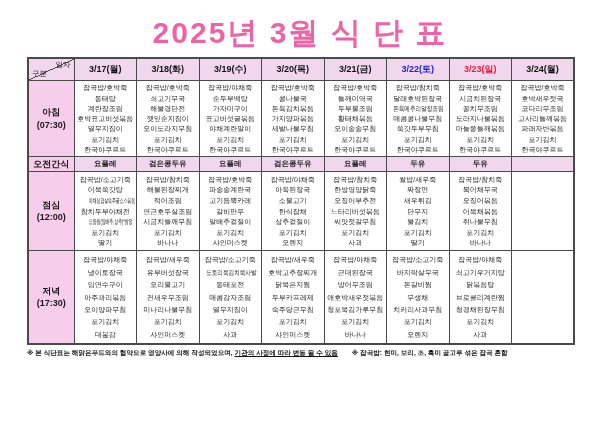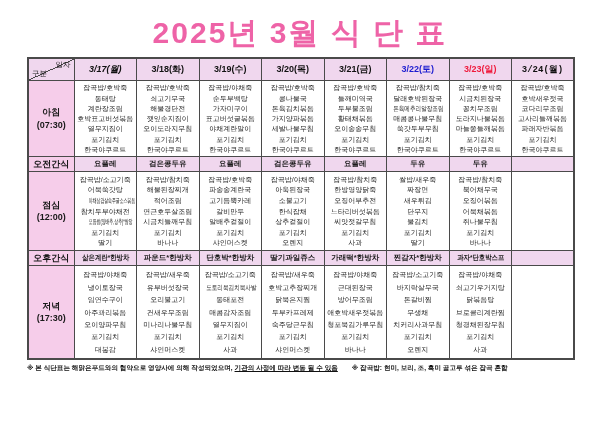--- a/index.html
+++ b/index.html
@@ -70,28 +70,28 @@
         <col>
         <col>
         <col>
     </colgroup>
     <tbody id="menu-body">
         <tr>
           <td class="corner">
             <span class="tr">일자</span>
             <span class="bl">구분</span>
           </td>
-          <th class="day" style="color: rgb(17, 17, 17); font-style: italic;">3/17(월)</th>
+          <th class="day" style="color: rgb(17, 17, 17);">3/17(월)</th>
           <th class="day" style="color: rgb(17, 17, 17);">3/18(화)</th>
           <th class="day" style="color: rgb(17, 17, 17);">3/19(수)</th>
           <th class="day" style="color: rgb(17, 17, 17);">3/20(목)</th>
           <th class="day" style="color: rgb(17, 17, 17);">3/21(금)</th>
           <th class="day" style="color: rgb(29, 29, 208); margin-left: 39px;">3/22(토)</th>
           <th class="day" style="color: rgb(239, 26, 60);">3/23(일)</th>
-          <th class="day" style="color: rgb(17, 17, 17); font-family: Liberation Mono, monospace;">3/24(월)</th>
+          <th class="day" style="color: rgb(17, 17, 17);">3/24(월)</th>
         </tr>
         <tr class="r-bf">
           <td class="rowlabel">
             <div>아침</div>
             <div>(07:30)</div>
           </td>
           <td class="cell">
             <div class="lines">
               <div class="line">잡곡밥/호박죽</div>
               <div class="line">동태탕</div>
@@ -271,33 +271,20 @@
               <div class="line">오징어볶음</div>
               <div class="line">어묵채볶음</div>
               <div class="line">취나물무침</div>
               <div class="line">포기김치</div>
               <div class="line">바나나</div>
             </div>
           </td>
           <td class="cell">
             <div class="lines"></div>
           </td>
-        </tr>
-        <tr class="r-pm">
-          <td class="rowlabel">
-            <div>오후간식</div>
-          </td>
-          <td class="cell"><span class="snacktxt s">삶은계란*한방차</span></td>
-          <td class="cell"><span class="snacktxt">파운드*한방차</span></td>
-          <td class="cell"><span class="snacktxt">단호박*한방차</span></td>
-          <td class="cell"><span class="snacktxt">딸기과일쥬스</span></td>
-          <td class="cell"><span class="snacktxt">가래떡*한방차</span></td>
-          <td class="cell"><span class="snacktxt">찐감자*한방차</span></td>
-          <td class="cell"><span class="snacktxt s">과자*단호박스프</span></td>
-          <td class="cell"></td>
         </tr>
         <tr class="r-di">
           <td class="rowlabel">
             <div>저녁</div>
             <div>(17:30)</div>
           </td>
           <td class="cell">
             <div class="lines">
               <div class="line">잡곡밥/야채죽</div>
               <div class="line">냉이토장국</div>

